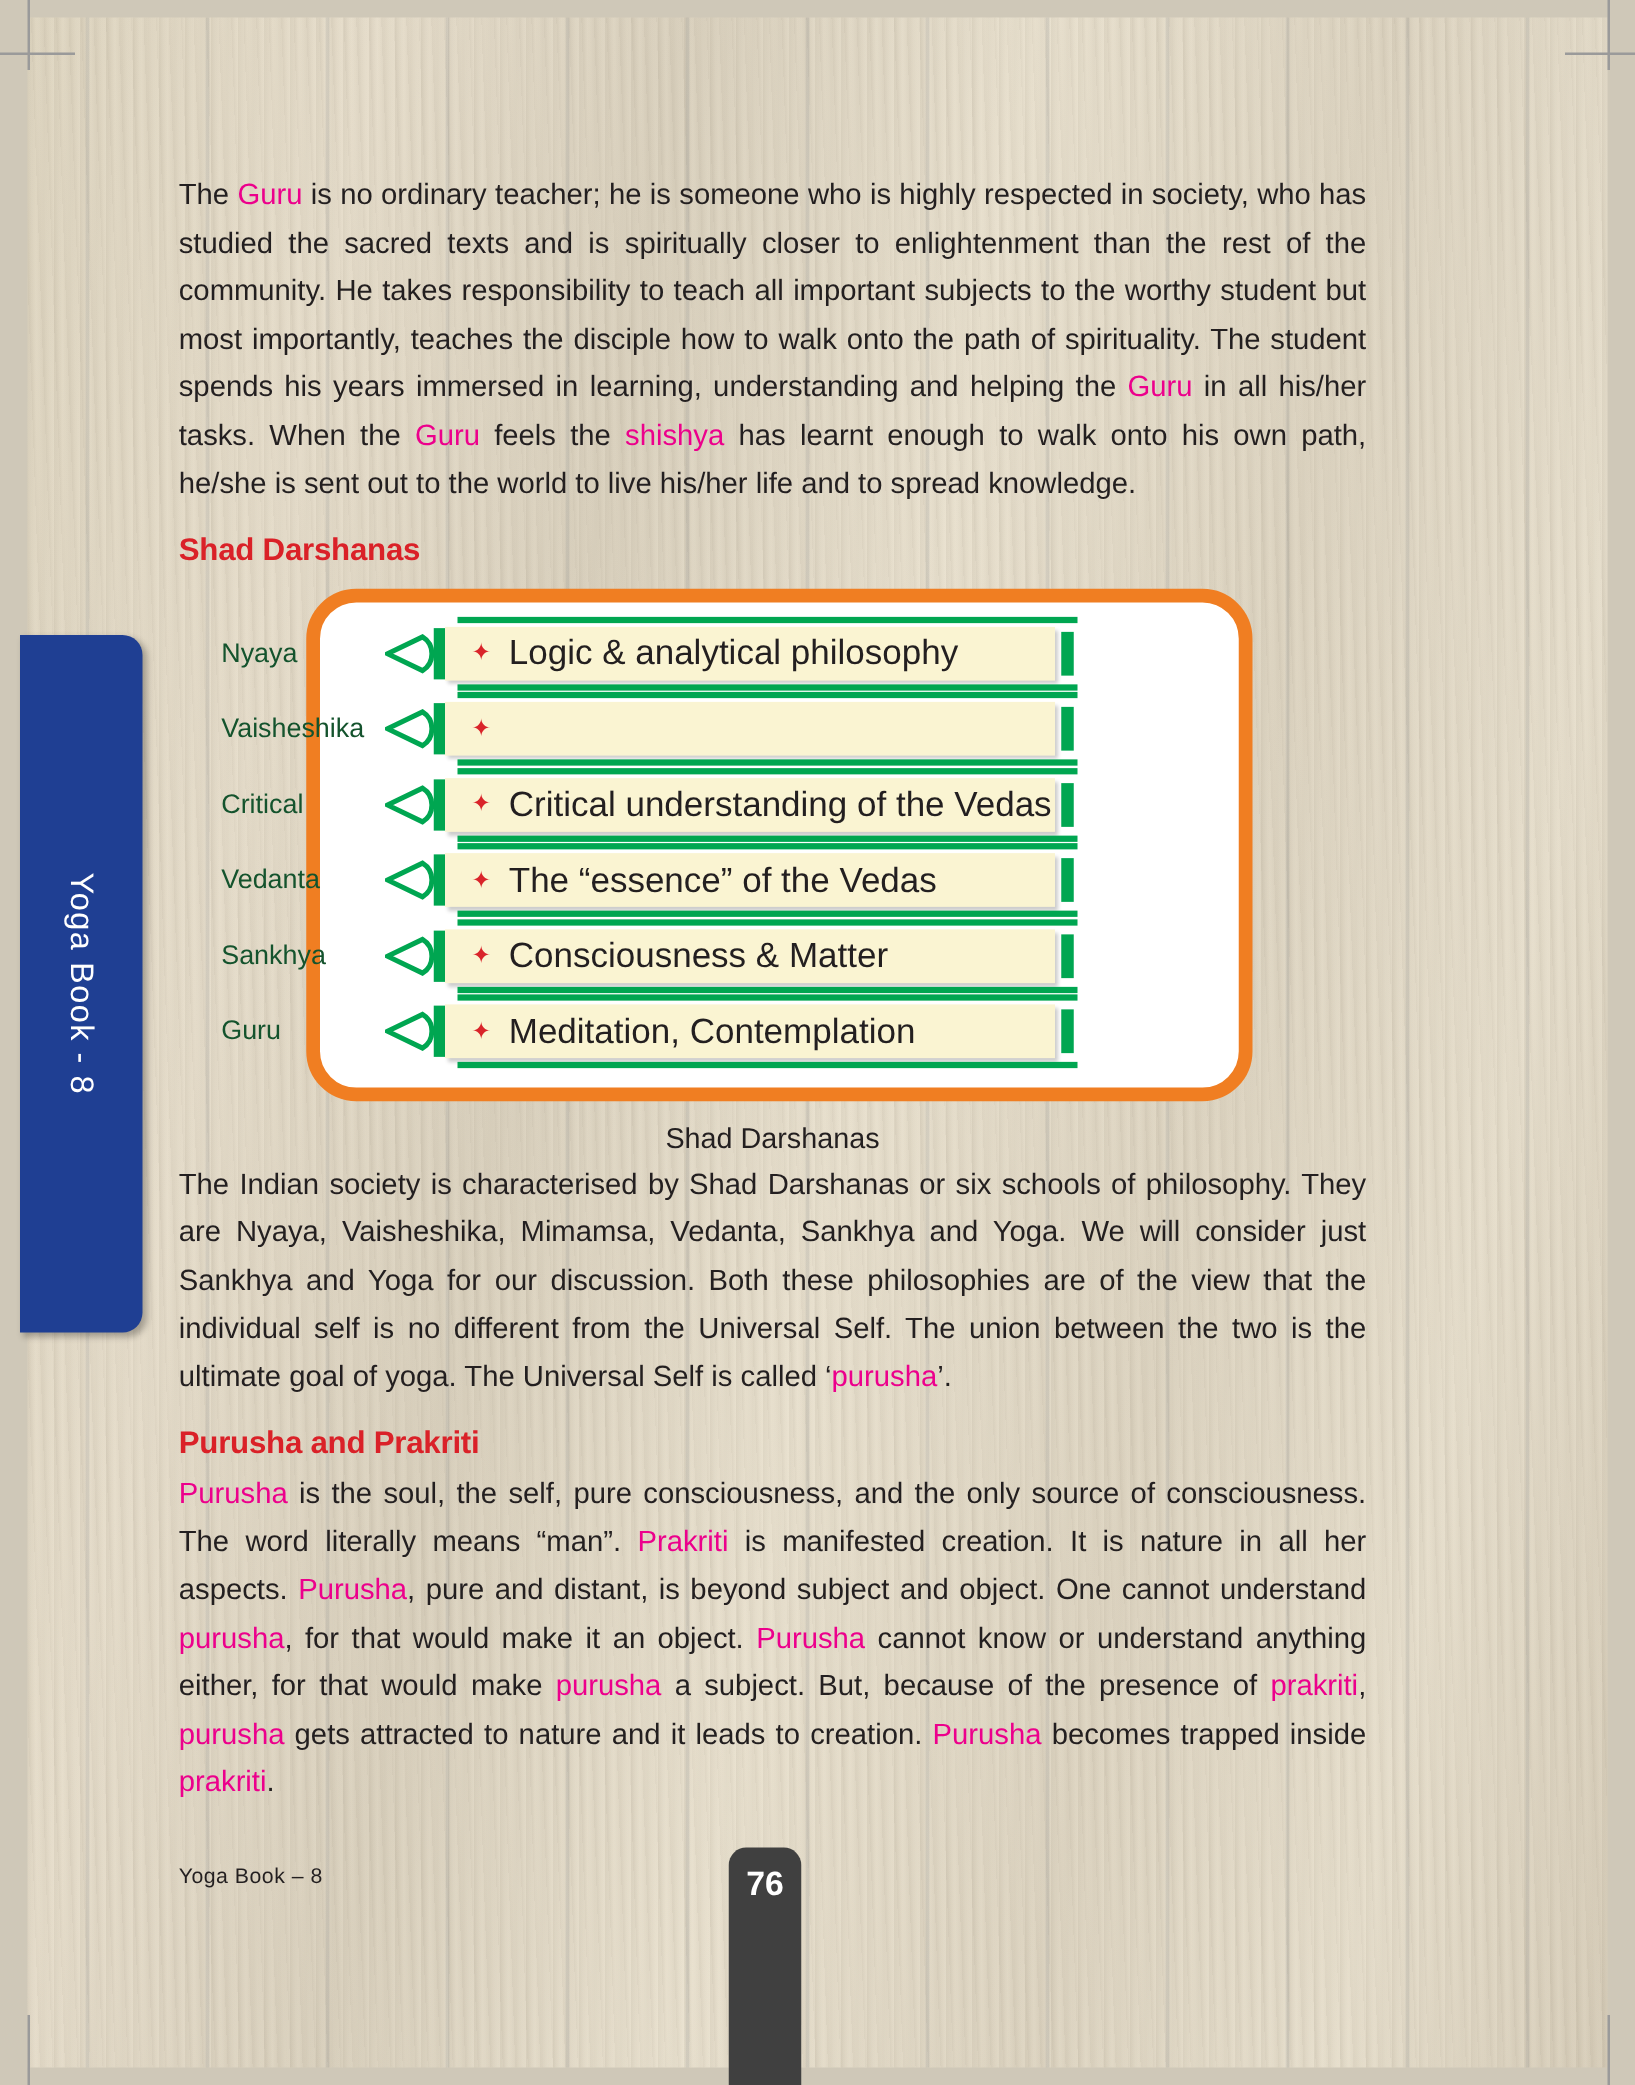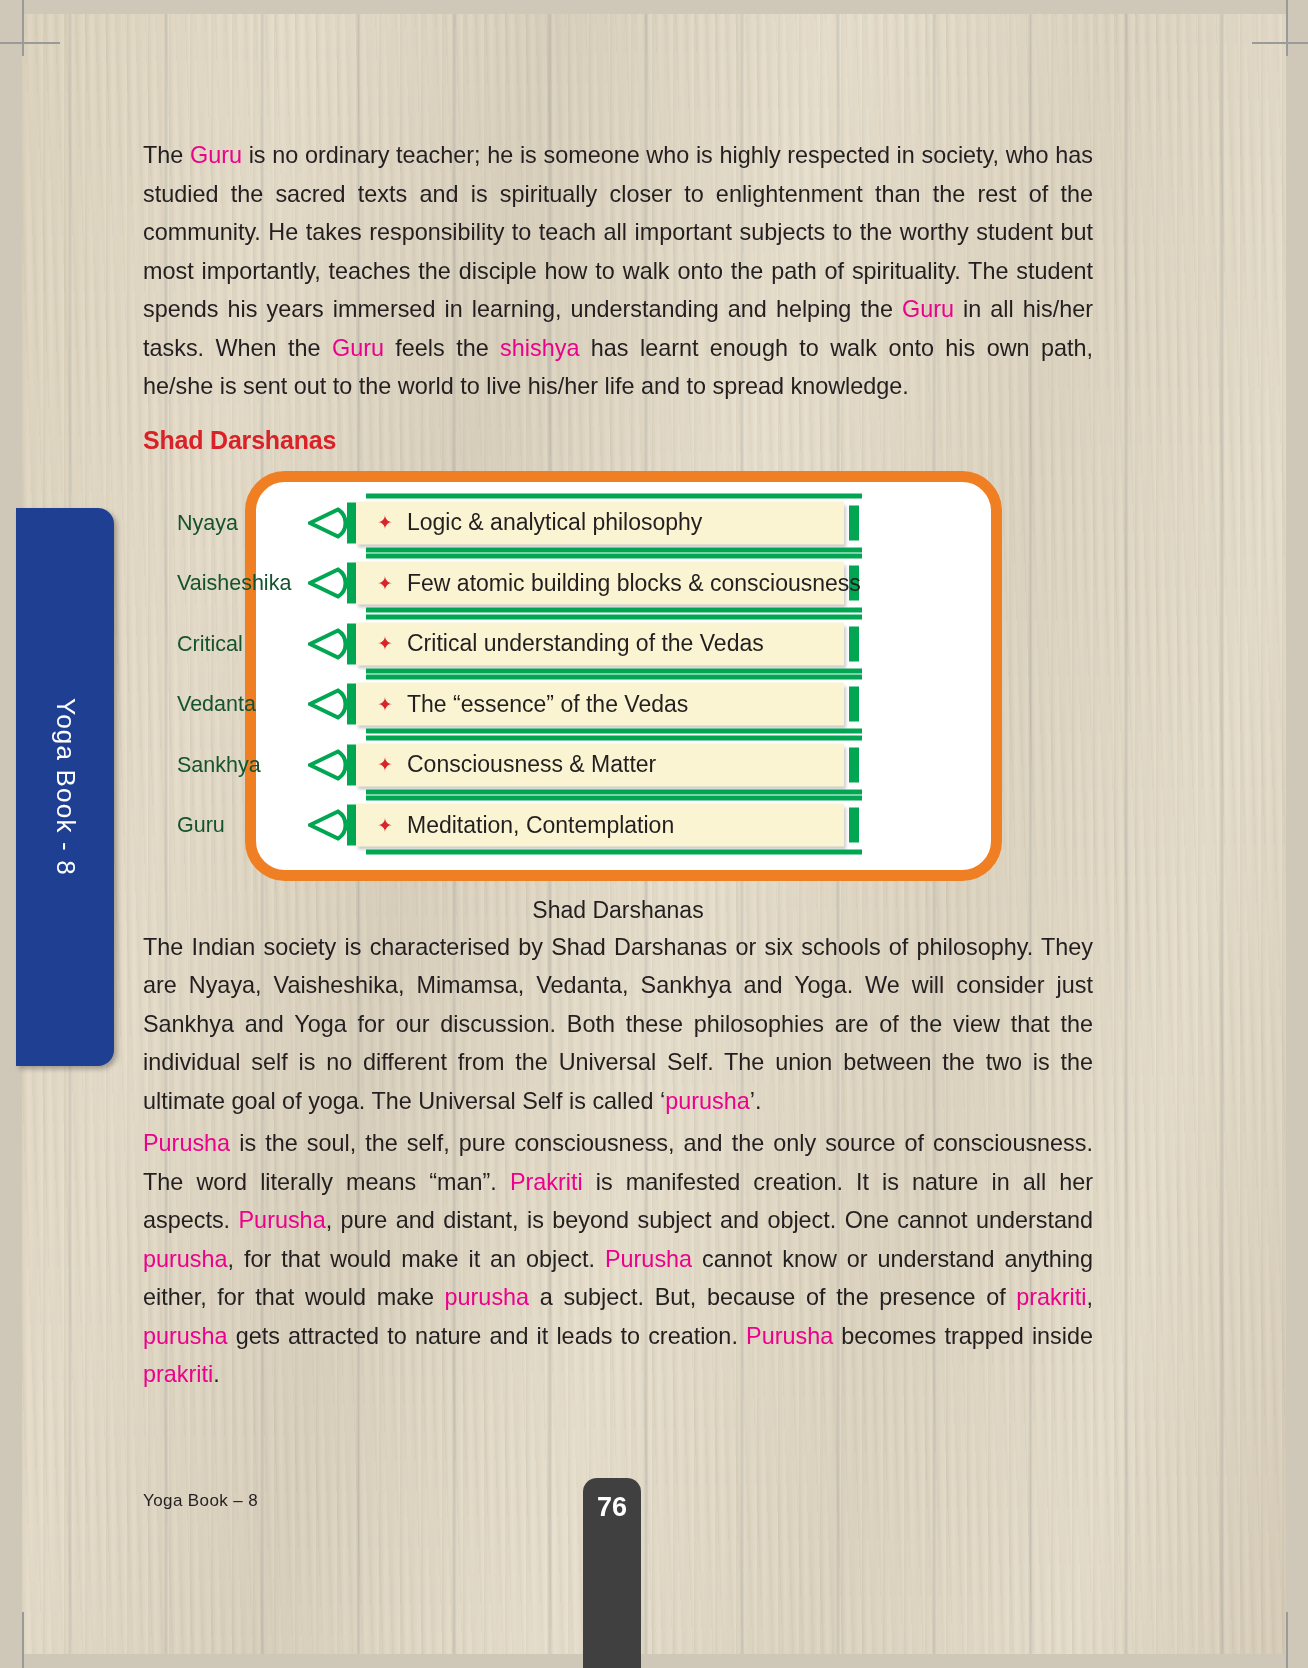--- a/index.html
+++ b/index.html
@@ -161,21 +161,21 @@
     transform: translateY(-50%);
     width: 17px; height: 17px;
     color: #d9242a;
     font-size: 19px;
     line-height: 17px;
   }
   .box-text {
     position: absolute;
     left: 51px; top: 50%;
     transform: translateY(-50%);
-    font-size: 23px;
+    font-size: 28px;
     color: #231f20;
     white-space: nowrap;
   }
   p.caption {
     margin: 6px 0 2px 0;
     text-align: center;
     font-size: 23px;
     color: #231f20;
   }
 
@@ -248,21 +248,20 @@
           <div class="row-label">Vaisheshika</div>
           <div class="leaf"><svg viewBox="0 0 42 33" width="42" height="33">
               <path d="M2 16.5 L30 3 C40 9 40 24 30 30 Z" fill="none" stroke="#00a651" stroke-width="4"></path>
             </svg></div>
           <div class="cap"></div>
           <div class="box">
             <div class="rule-top"></div>
             <div class="rule-bot"></div>
             <div class="right-cap"></div>
             <div class="star">✦</div>
-            <div class="box-text">Few atomic building blocks &amp; consciousness</div>
           </div>
         </div>
         <div class="row" style="top: 147px;">
           <div class="row-label">Critical</div>
           <div class="leaf"><svg viewBox="0 0 42 33" width="42" height="33">
               <path d="M2 16.5 L30 3 C40 9 40 24 30 30 Z" fill="none" stroke="#00a651" stroke-width="4"></path>
             </svg></div>
           <div class="cap"></div>
           <div class="box">
             <div class="rule-top"></div>
@@ -314,20 +313,21 @@
             <div class="box-text">Meditation, Contemplation</div>
           </div>
         </div>
       </div>
   </div>
 
   <p class="caption">Shad Darshanas</p>
 
   <p class="body" id="p-after"><span>The Indian society is characterised by Shad Darshanas or six schools of philosophy. They are Nyaya, Vaisheshika, Mimamsa, Vedanta, Sankhya and Yoga. We will consider just Sankhya and Yoga for our discussion. Both these philosophies are of the view that the individual self is no different from the Universal Self. The union between the two is the ultimate goal of yoga. The Universal Self is called ‘</span><span class="hl">purusha</span><span>’.</span></p>
 
+  <h3 class="sec">Purusha and Prakriti</h3>
 
   <p class="body" id="p-purusha"><span class="hl">Purusha</span><span> is the soul, the self, pure consciousness, and the only source of consciousness. The word literally means “man”. </span><span class="hl">Prakriti</span><span> is manifested creation. It is nature in all her aspects. </span><span class="hl">Purusha</span><span>, pure and distant, is beyond subject and object. One cannot understand </span><span class="hl">purusha</span><span>, for that would make it an object. </span><span class="hl">Purusha</span><span> cannot know or understand anything either, for that would make </span><span class="hl">purusha</span><span> a subject. But, because of the presence of </span><span class="hl">prakriti</span><span>, </span><span class="hl">purusha</span><span> gets attracted to nature and it leads to creation. </span><span class="hl">Purusha</span><span> becomes trapped inside </span><span class="hl">prakriti</span><span>.</span></p>
 </div>
 
 <div id="footer-label">Yoga Book – 8</div>
 <div id="page-tab">
   <span class="pg-num">76</span>
 </div>
 
 </body></html>

